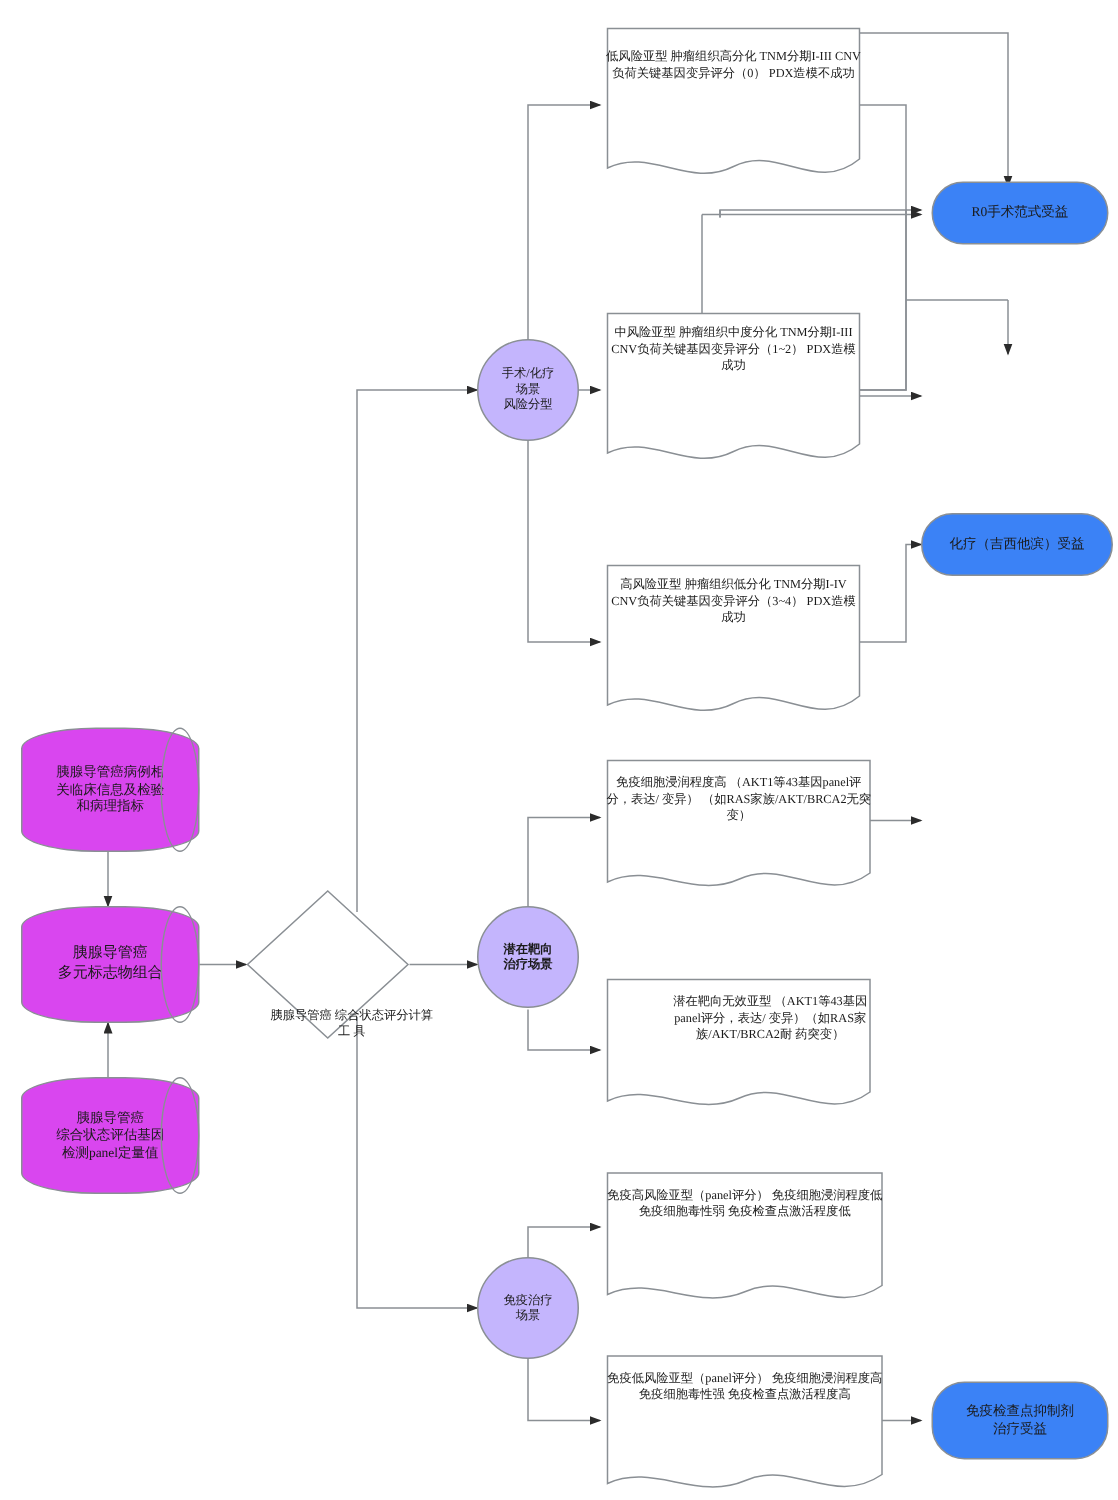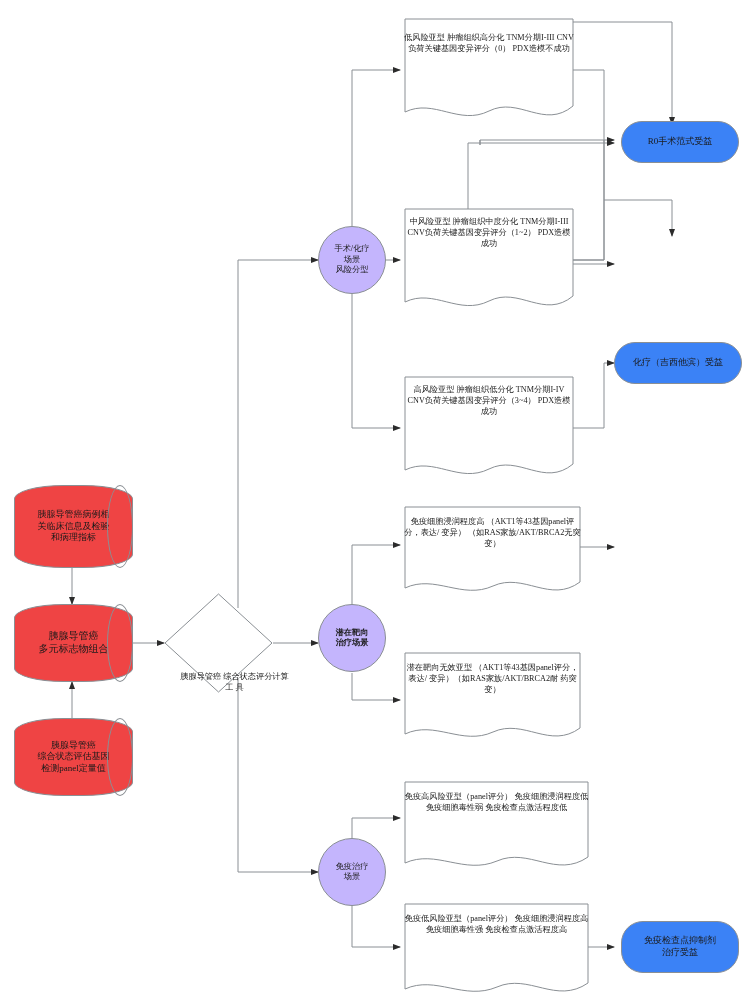--- a/index.html
+++ b/index.html
@@ -32,21 +32,21 @@
   .node .txt{
     white-space:pre-line;
     line-height:1.28;
     padding:0 4px;
   }
 
   
   .cyl{
     border:1px solid #8a8f94;
     border-radius:50px / 14px;
-    background:#ef4444;
+    background:#d946ef;
   }
   .cyl::after{
     content:"";
     position:absolute;
     right:-1px; top:-1px;
     width:26px; height:calc(100% + 2px);
     border:1px solid #8a8f94;
     border-radius:50% / 50%;
     background:transparent;
     box-sizing:border-box;
@@ -241,21 +241,21 @@
     <div class="txt fs8" style="padding-top:10px;">免疫细胞浸润程度高
 （AKT1等43基因panel评分，表达/
 变异）
 （如RAS家族/AKT/BRCA2无突变）</div>
   </div>
 
   <div class="doc" style="left:404px; top:652px; width:177px; height:92px;">
     <svg width="177" height="92" viewBox="0 0 177 92">
       <path d="M1,1 L176,1 L176,76 C146,98 120,66 89,80 C58,94 31,68 1,82 Z" fill="#fff" stroke="#8a8f94" stroke-width="1"></path>
     </svg>
-    <div class="txt fs8" style="padding-top:10px;">潜在靶向无效亚型
+    <div class="txt fs8" style="padding-top:10px;padding-left:42px;">潜在靶向无效亚型
 （AKT1等43基因panel评分，表达/
 变异）（如RAS家族/AKT/BRCA2耐
 药突变）</div>
   </div>
 
   <div class="doc" style="left:404px; top:781px; width:185px; height:92px;">
     <svg width="185" height="92" viewBox="0 0 185 92">
       <path d="M1,1 L184,1 L184,76 C152,98 125,66 93,80 C60,94 32,68 1,82 Z" fill="#fff" stroke="#8a8f94" stroke-width="1"></path>
     </svg>
     <div class="txt fs8" style="padding-top:10px;">免疫高风险亚型（panel评分）

